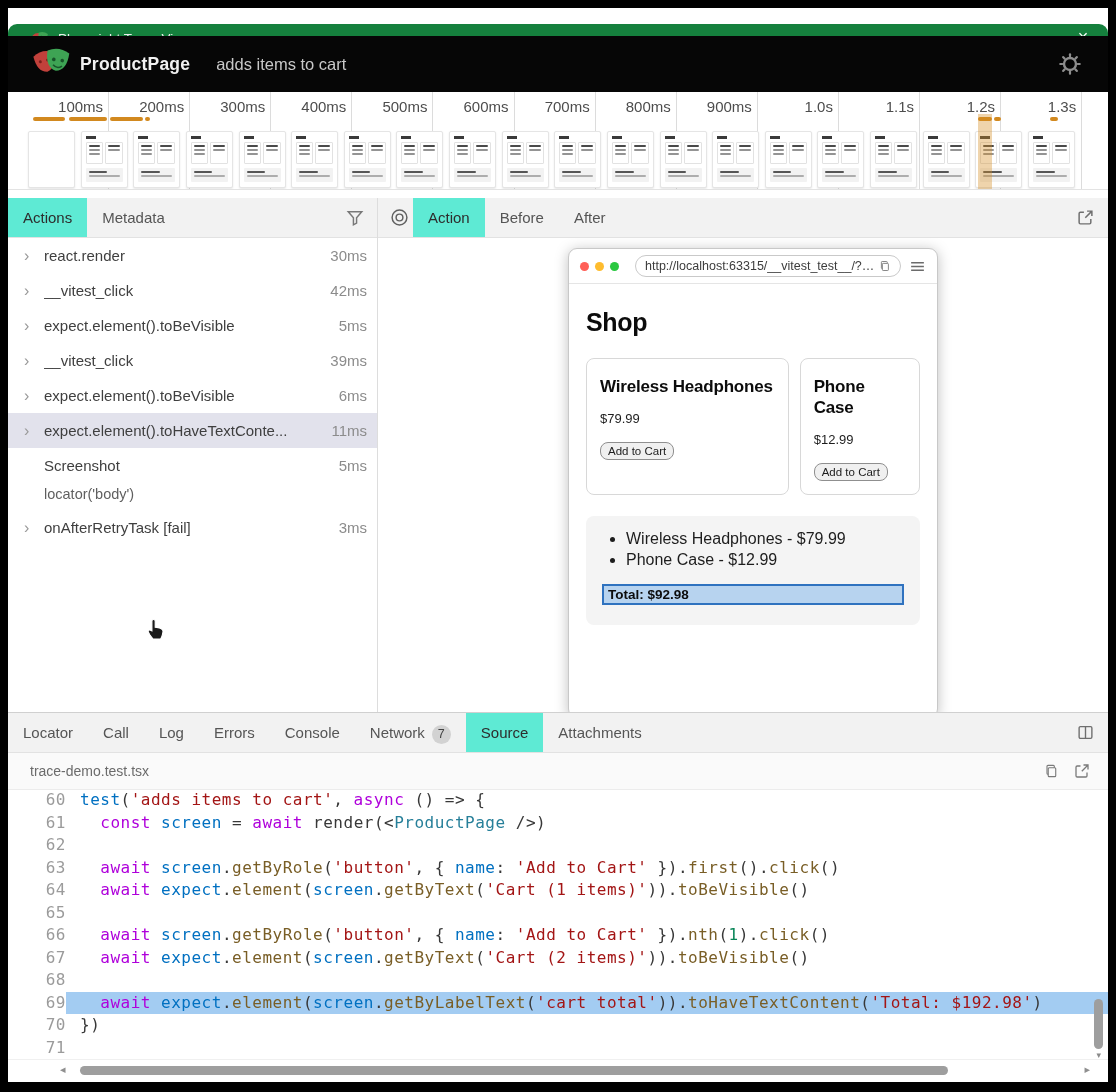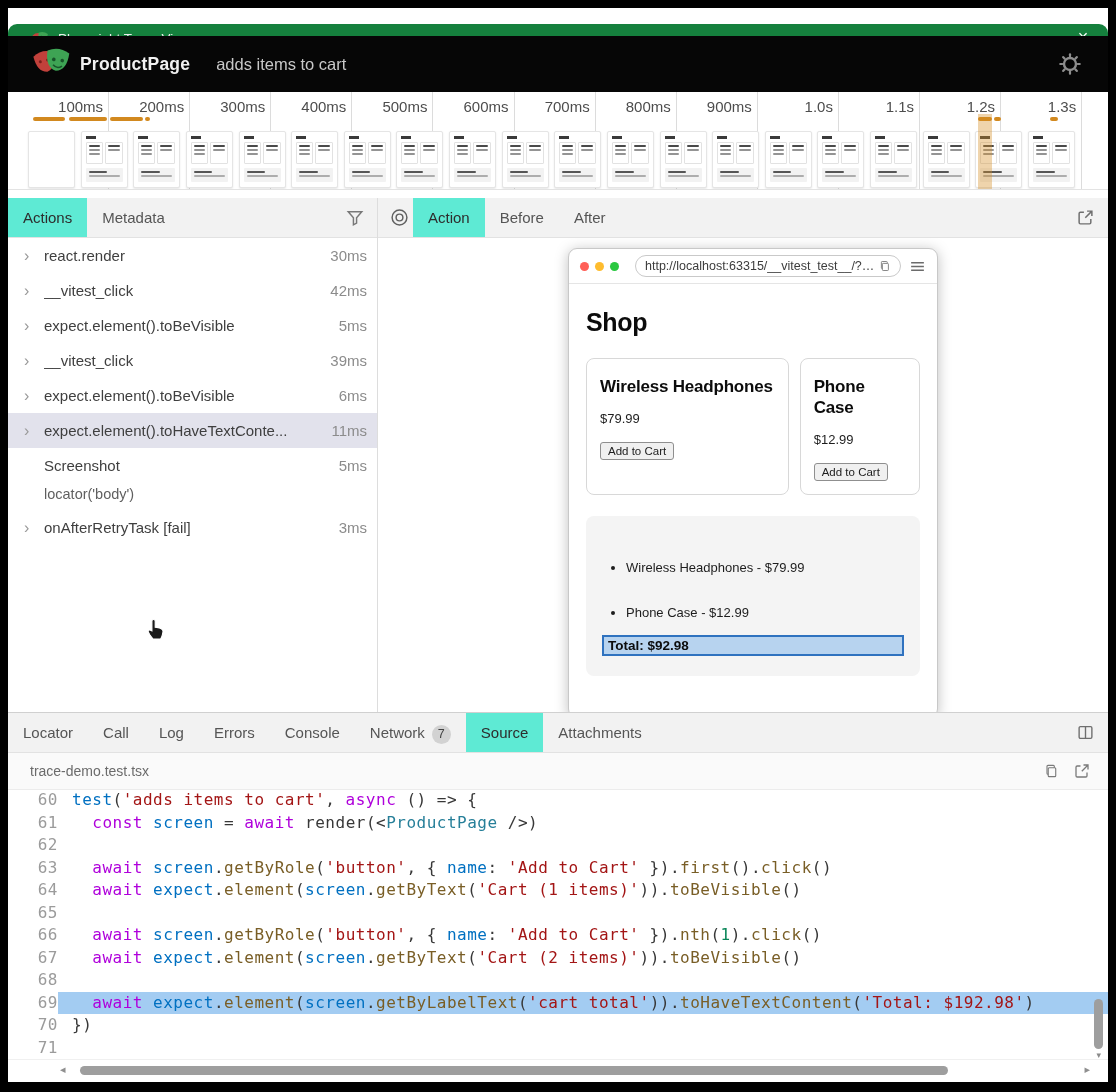--- a/index.html
+++ b/index.html
@@ -85,38 +85,38 @@
   .burger{margin-left:auto;}
   .b-page{padding:24px 17px 0;}
   .shop-title{margin:0 0 21px;font-size:25px;font-weight:bold;color:#0c0c0c;letter-spacing:-.3px;}
   .prow{display:flex;gap:11px;}
   .pcard{box-sizing:border-box;border:1px solid #d8d8d8;border-radius:8px;padding:13px;background:#fff;}
   .pcard:nth-child(1){width:204px;}
   .pcard:nth-child(2){width:121px;}
   .ptitle{font-size:17px;line-height:21px;font-weight:bold;color:#0c0c0c;margin:4px 0 14px;
           letter-spacing:-.2px;}
   .pprice{font-size:13px;color:#1d1d1d;margin-bottom:15px;}
-  .pbtn{font-size:11.5px;color:#1d1d1d;background:#f0f0f0;border:1px solid #8f8f8f;border-radius:3px;
+  .pbtn{font-size:11.5px;color:#1d1d1d;background:#f0f0f0;border:1px solid #8f8f8f;border-radius:8px;
         padding:2px 7px;font-family:inherit;}
   .cart{margin-top:21px;background:#f4f4f4;border-radius:8px;padding:14px 16px 20px;}
   .cart-title{font-size:19px;font-weight:bold;color:#0c0c0c;margin:7px 0 13px;}
   .cart ul{margin:0 0 15px;padding-left:24px;}
-  .cart li{font-size:13px;color:#1d1d1d;margin-bottom:3px;margin-top:30px;}
+  .cart li{font-size:16px;color:#1d1d1d;margin-bottom:3px;}
   .cart-total{background:var(--total_highlight_bg);border:2px solid var(--total_highlight_border);
               font-weight:bold;font-size:13.5px;color:#0c0c0c;padding:1px 4px;}
 
   
   .bottom{position:absolute;left:0;top:704px;width:100%;height:368px;border-top:1px solid #d0d0d0;
           box-sizing:border-box;background:#fff;}
   .cols-btn{position:absolute;right:14px;top:11px;}
   .fileheader{position:absolute;top:40px;left:0;right:0;height:36px;background:#fafafa;
               border-bottom:1px solid #ececec;display:flex;align-items:center;}
   .fname{margin-left:22px;font-size:14px;color:#6b6b6b;}
   .fh-icons{margin-left:auto;margin-right:18px;display:flex;gap:15px;}
-  .code{position:absolute;top:76px;left:8px;right:0;height:270px;overflow:hidden;
+  .code{position:absolute;top:76px;left:16px;right:0;height:270px;overflow:hidden;
         font-family:"DejaVu Sans Mono",monospace;font-size:16px;letter-spacing:.5px;}
   .cline{display:flex;height:22.5px;line-height:22.5px;}
   .ln{flex:0 0 42px;text-align:right;color:#9b9b9b;}
   .ctext{flex:1;white-space:pre;padding-left:14px;color:var(--syn_plain);}
   .cline.hl .ctext{background:var(--line_highlight);}
   .tk-kw{color:var(--syn_kw);} .tk-fn{color:var(--syn_fn);} .tk-v{color:var(--syn_var);}
   .tk-s{color:var(--syn_str);} .tk-n{color:var(--syn_num);} .tk-tag{color:var(--syn_tag);text-align:center;}
   .tk-p{color:var(--syn_plain);}
 
   .vthumb{position:absolute;right:5px;top:286px;width:9px;height:50px;border-radius:5px;background:#9e9e9e;}

